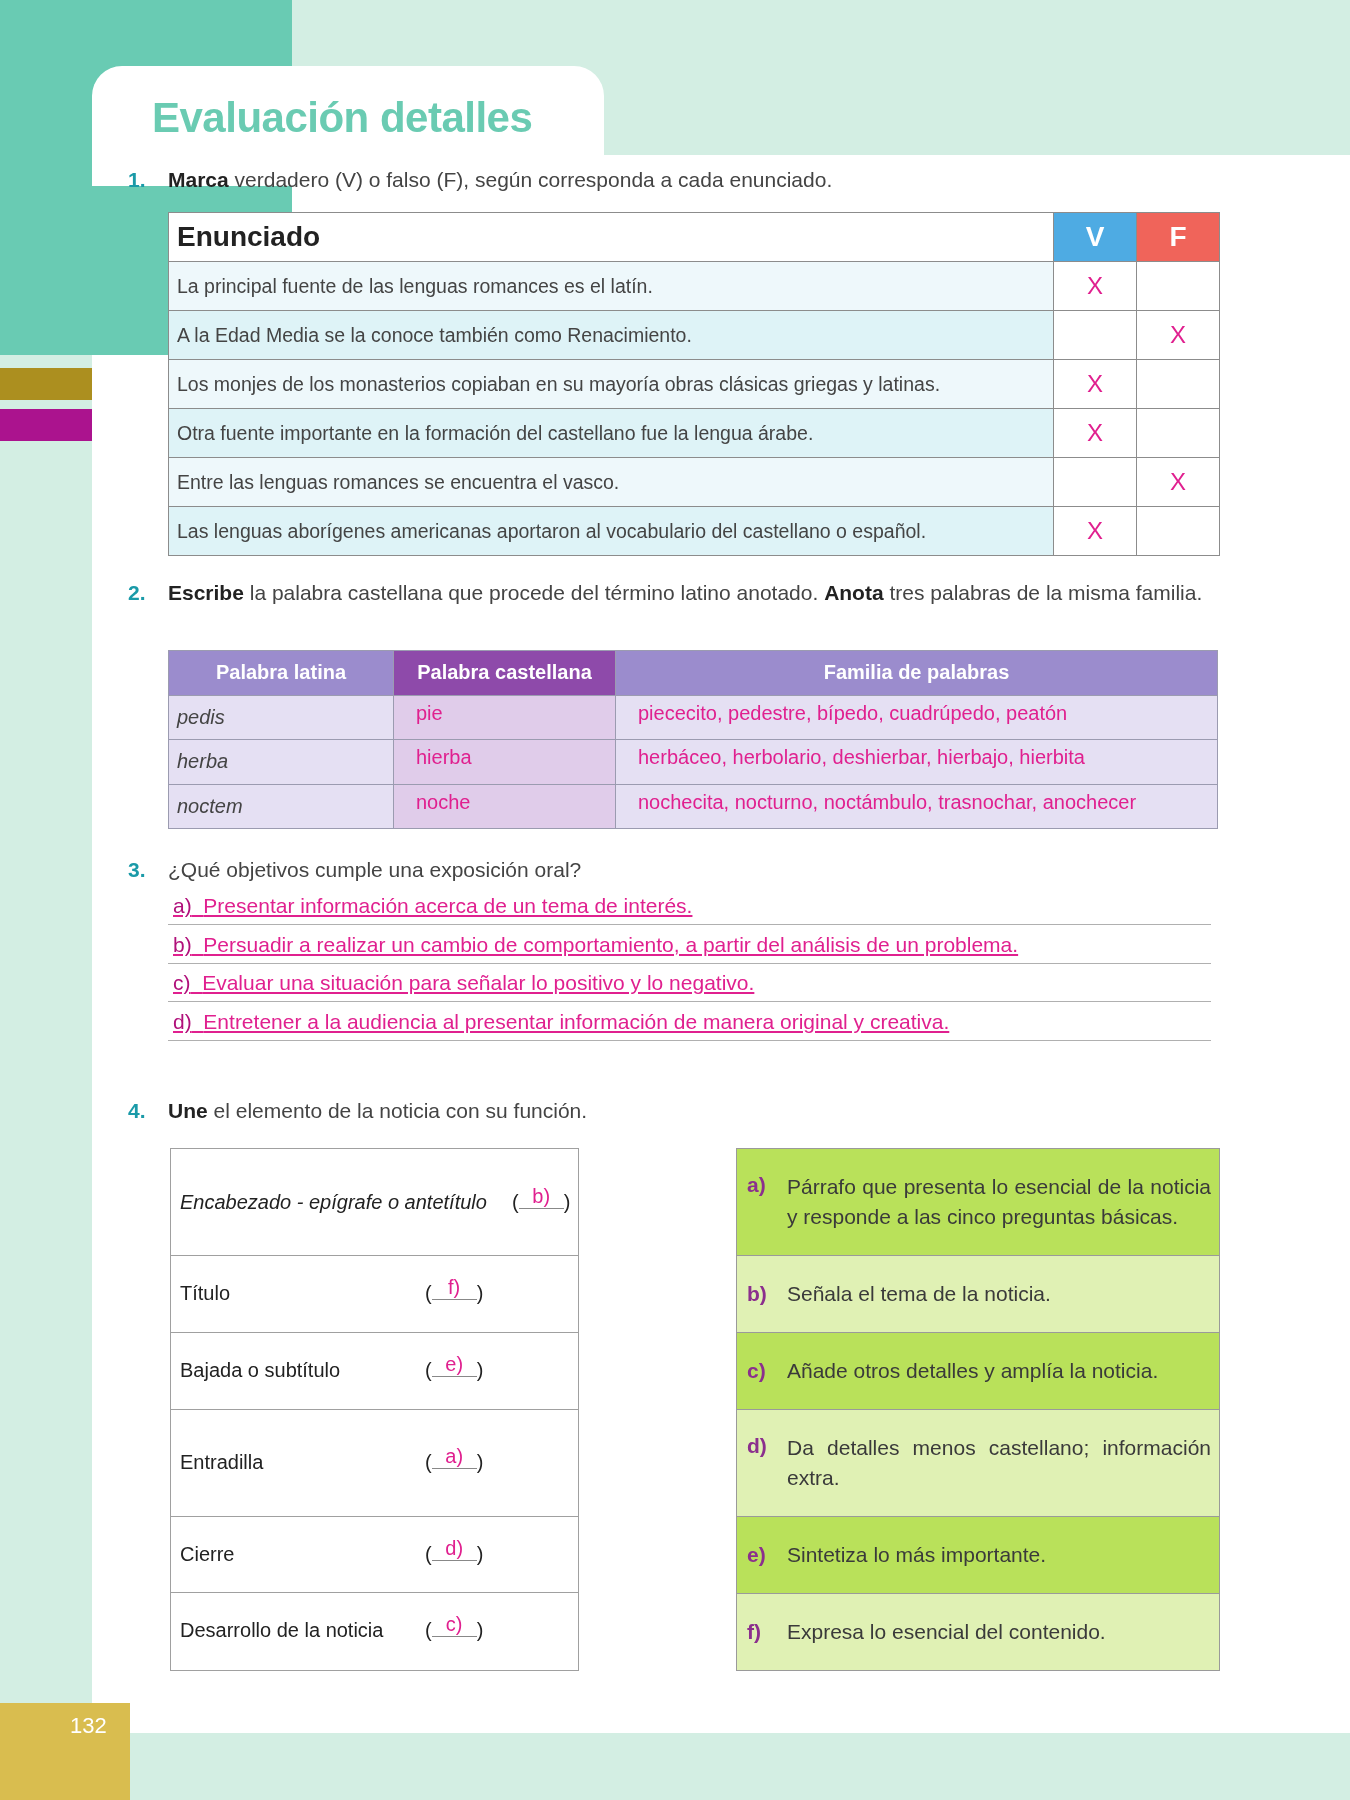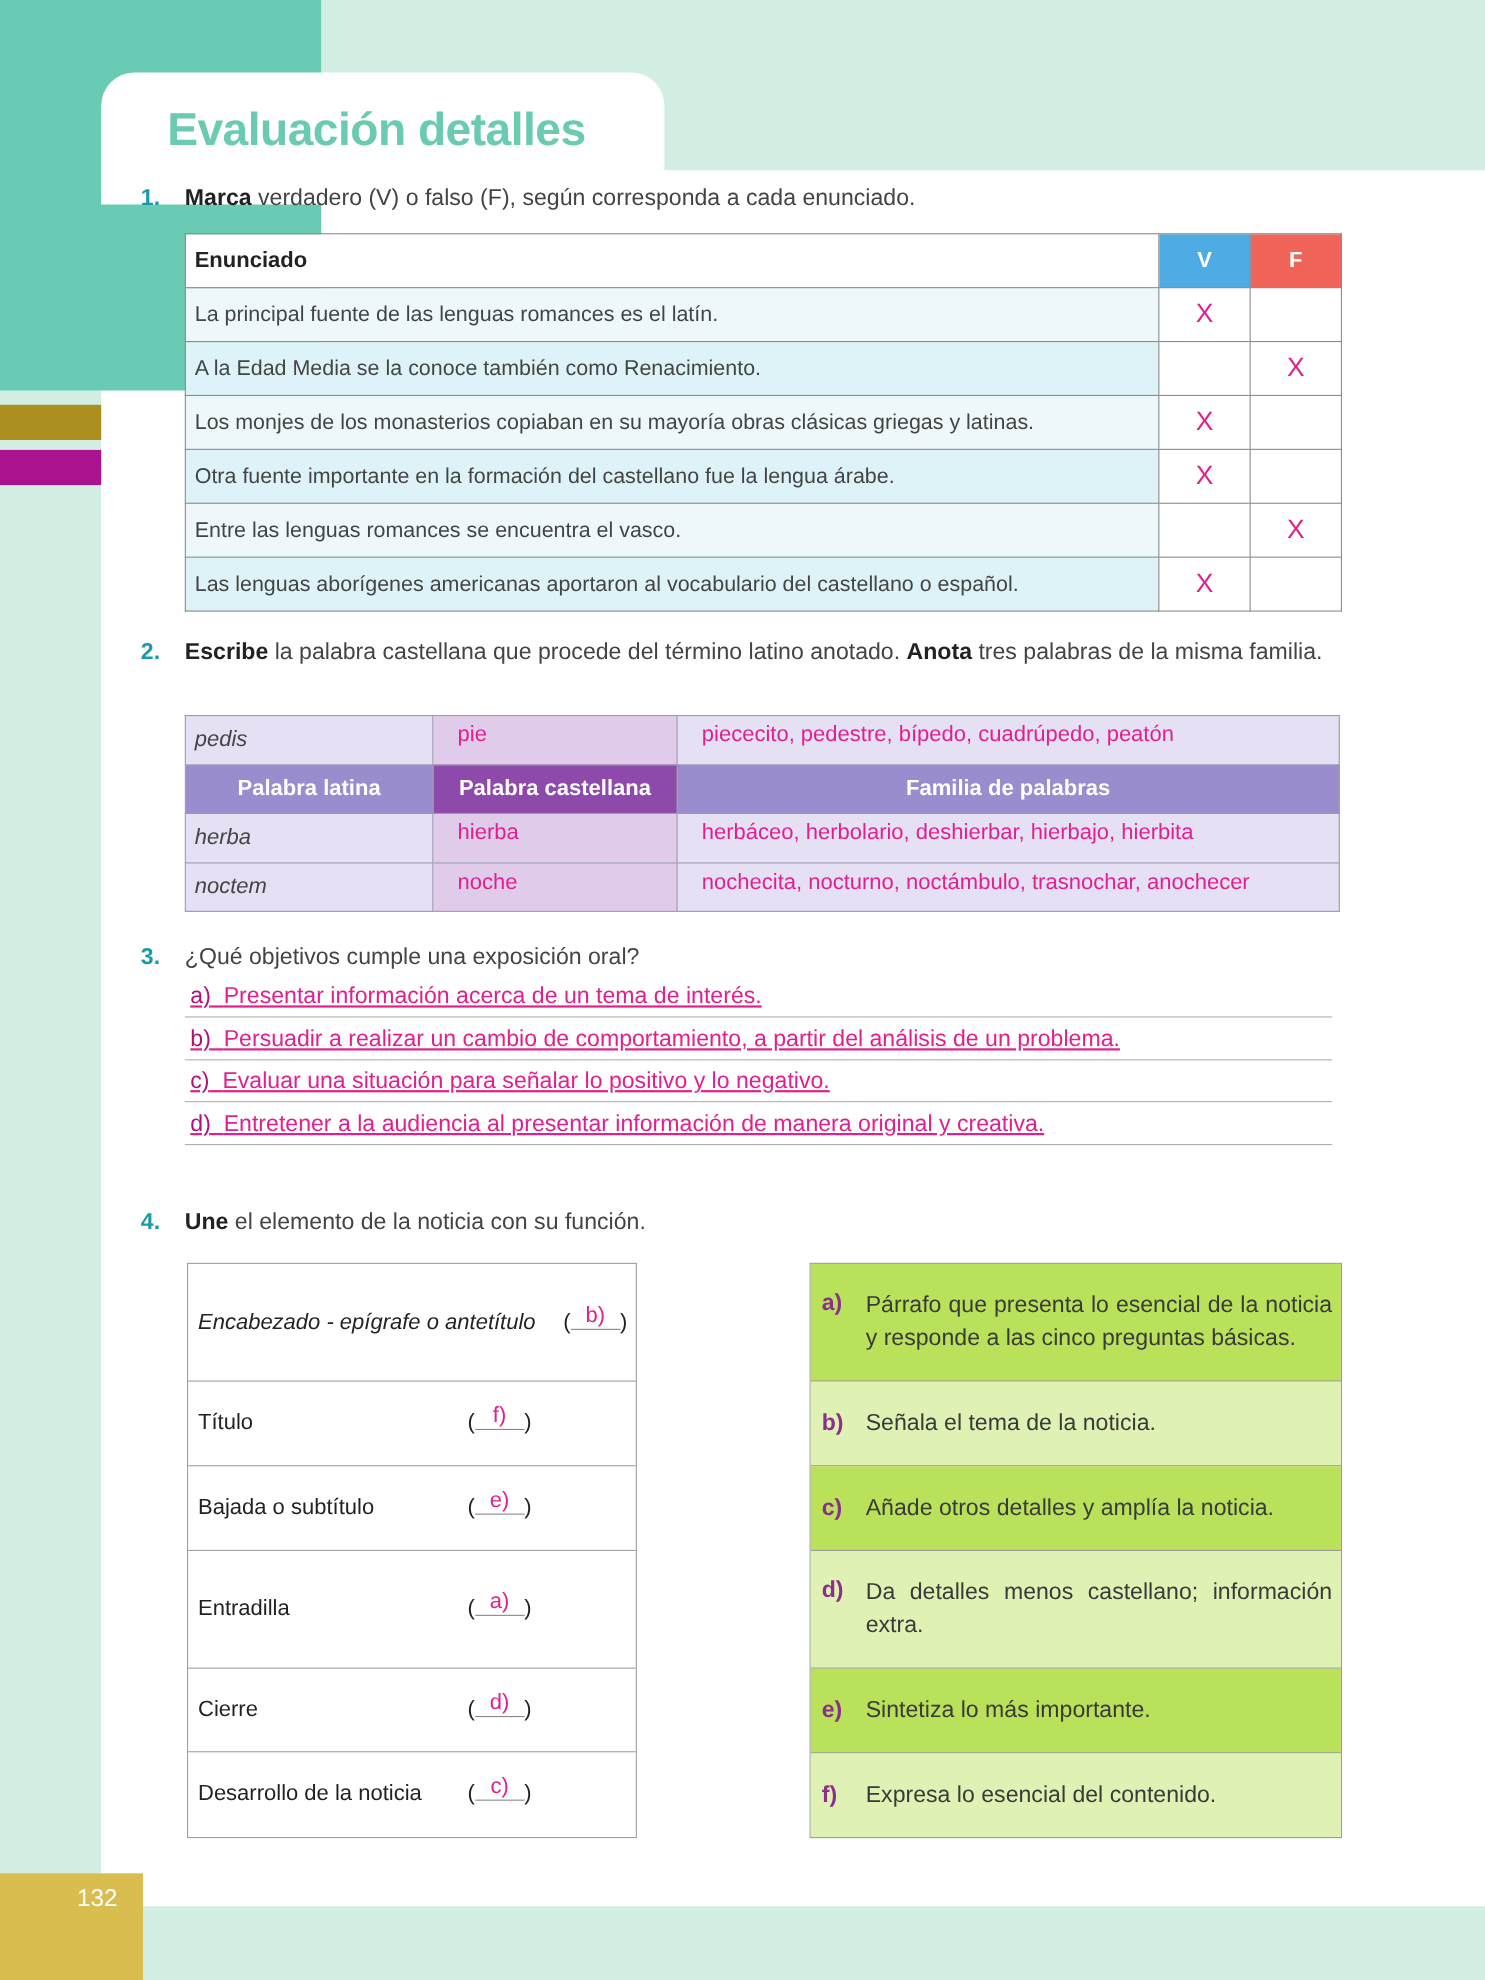--- a/index.html
+++ b/index.html
@@ -18,21 +18,21 @@
 
   .page-title { position: absolute; left: 152px; top: 94px; font-size: 42px; font-weight: bold; color: #6acbb2; letter-spacing: -0.5px; }
 
   .q { position: absolute; font-size: 21px; color: #444; line-height: 30px; }
   .q .num { position: absolute; left: -40px; top: 0; color: #1a9aa8; font-weight: bold; }
   .q b { color: #222; font-weight: bold; }
 
   
   .t1 { position: absolute; left: 168px; top: 212px; width: 1052px; border-collapse: collapse; font-size: 19.5px; }
   .t1 td, .t1 th { border: 1.5px solid #8c8c8c; height: 49px; }
-  .t1 th { text-align: left; padding-left: 8px; font-weight: bold; color: #222; background: #fff; font-size: 20px; }
+  .t1 th { text-align: left; padding-left: 8px; font-weight: bold; color: #222; background: #fff; font-size: 28px; }
   .t1 th.v { background: #4eabe3; color: #fff; text-align: center; padding: 0; width: 83px; }
   .t1 th.f { background: #f0645a; color: #fff; text-align: center; padding: 0; width: 83px; }
   .t1 td.txt { padding-left: 8px; color: #444; }
   .t1 tr.odd td.txt { background: #eef8fb; }
   .t1 tr.even td.txt { background: #def3f7; }
   .t1 td.mark { text-align: center; color: #e0208f; font-size: 24px; background: #fff; }
 
   
   .t2 { position: absolute; left: 168px; top: 650px; width: 1050px; border-collapse: collapse; font-size: 20px; }
   .t2 td, .t2 th { border: 1.5px solid #9b9bb0; height: 44.5px; }
@@ -128,28 +128,28 @@
   </table>
 
 <div class="q" style="left:168px; top:578px; width:1052px; text-align:justify;">
   <span class="num">2.</span>
   <b>Escribe</b><span> la palabra castellana que procede del término latino anotado. </span><b>Anota</b><span> tres palabras de la misma familia.</span>
 </div>
 
 <table class="t2">
   <tbody>
       <tr>
+    <th style="width:225px;">Palabra latina</th>
+    <th class="mid" style="width:222px;">Palabra castellana</th>
+    <th>Familia de palabras</th>
+  </tr>
+  <tr>
     <td class="lat">pedis</td>
     <td class="cas">pie</td>
     <td class="fam">piececito, pedestre, bípedo, cuadrúpedo, peatón</td>
-  </tr>
-  <tr>
-    <th style="width:225px;">Palabra latina</th>
-    <th class="mid" style="width:222px;">Palabra castellana</th>
-    <th>Familia de palabras</th>
   </tr>
   <tr>
     <td class="lat">herba</td>
     <td class="cas">hierba</td>
     <td class="fam">herbáceo, herbolario, deshierbar, hierbajo, hierbita</td>
   </tr>
   <tr>
     <td class="lat">noctem</td>
     <td class="cas">noche</td>
     <td class="fam">nochecita, nocturno, noctámbulo, trasnochar, anochecer</td>

